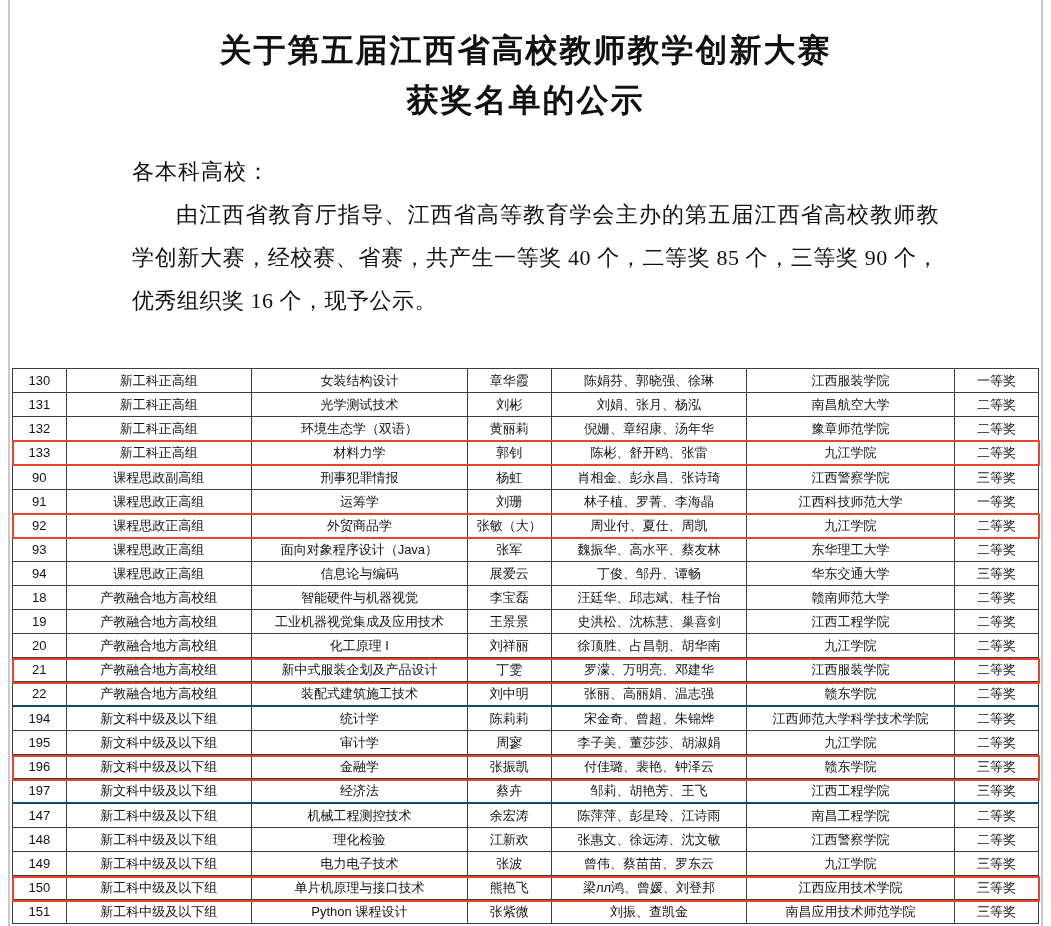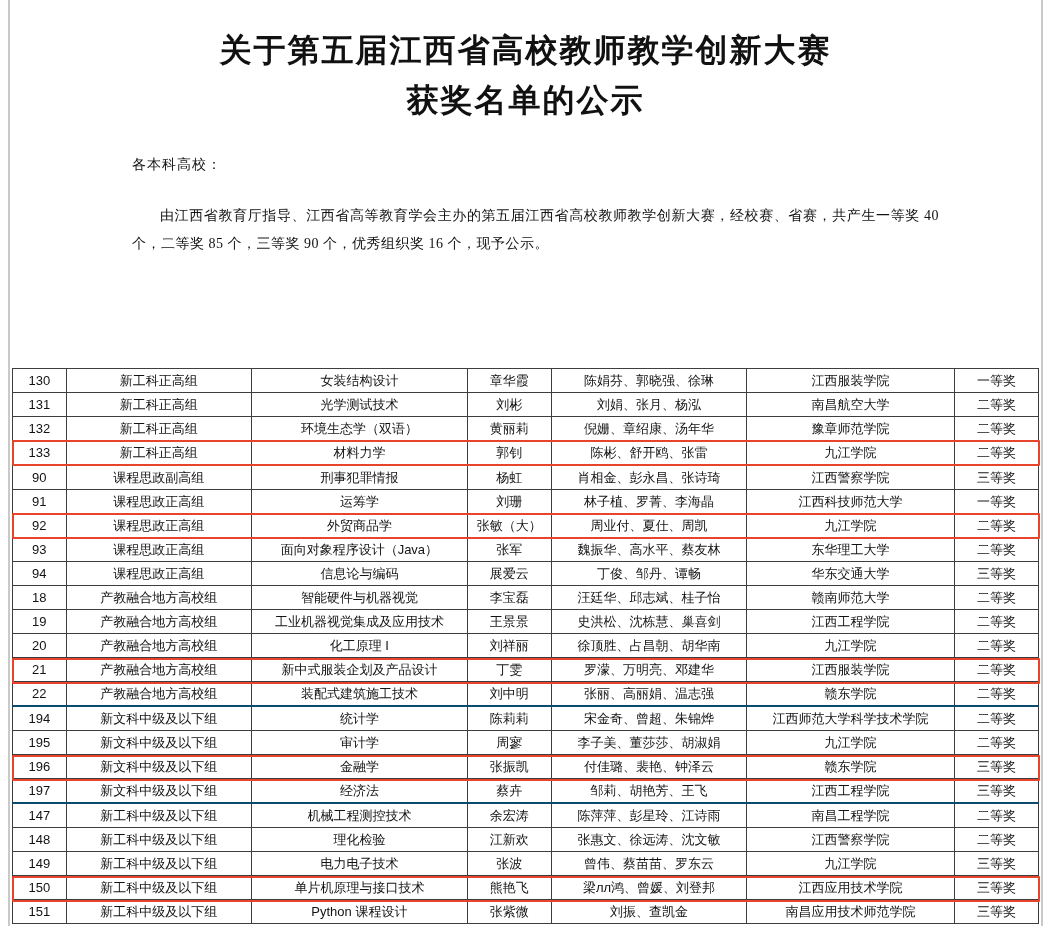--- a/index.html
+++ b/index.html
@@ -41,32 +41,31 @@
     font-family: "Liberation Serif", "DejaVu Serif", serif;
     font-weight: bold;
     font-size: 32px;
     letter-spacing: 2px;
     line-height: 1.55;
     color: #111;
   }
   .doc-body {
     margin: 26px 0 0 0;
     padding: 0 112px 0 132px;
-    font-size: 14px;
+    font-size: 22px;
     line-height: 1.95;
     color: #121212;
   }
   .salutation {
     letter-spacing: 1px;
   }
   .para {
     text-indent: 2em;
     text-align: justify;
     letter-spacing: 0.5px;
-    margin-top: 24px;
   }
 
   
   .table-wrap {
     position: absolute;
     left: 12px;
     right: 12px;
     top: 368px;
   }
   table.award {

